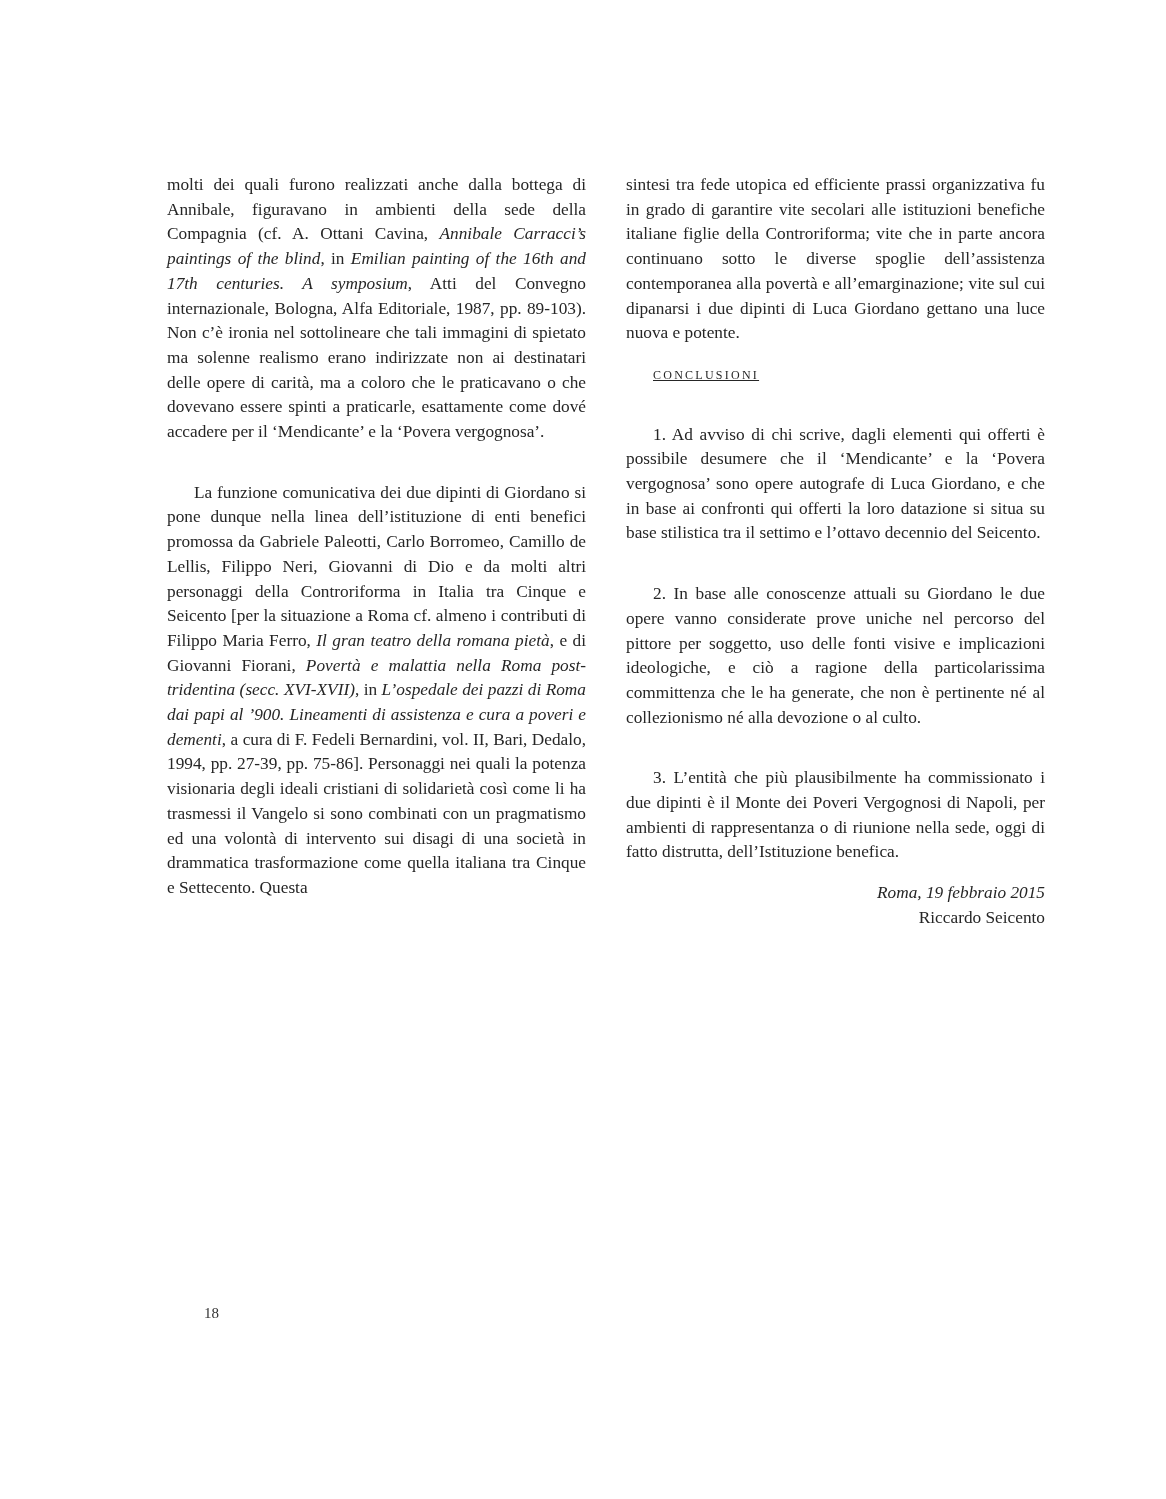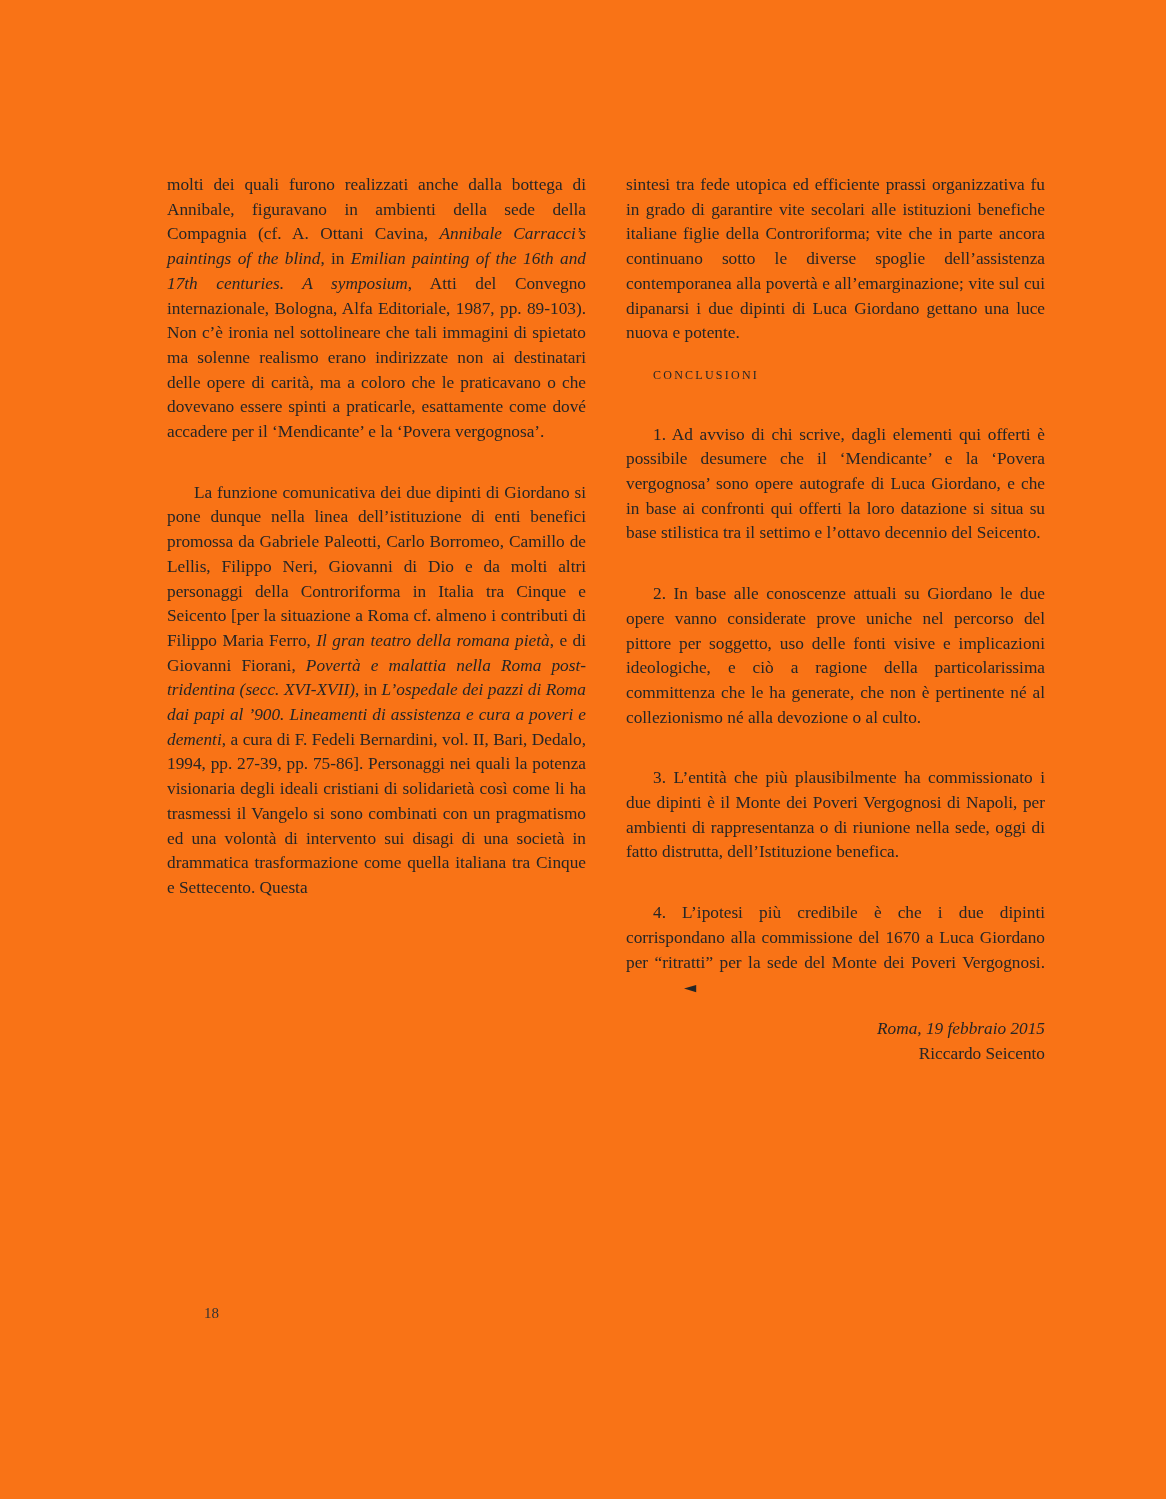--- a/index.html
+++ b/index.html
@@ -1,21 +1,21 @@
 <!DOCTYPE html>
 <html lang="it"><head>
 <meta charset="utf-8">
 <style>
   html, body { margin: 0; padding: 0; background: #e8e8e8; }
   .page {
     position: relative;
     width: 1166px;
     height: 1499px;
     margin: 0 auto;
-    background: #f97316;
+    background: #ffffff;
     font-family: "Liberation Serif", "DejaVu Serif", serif;
     color: #262626;
     overflow: hidden;
   }
   .columns {
     position: absolute;
     left: 167px;
     top: 173px;
     width: 878px;
     display: flex;
@@ -29,20 +29,21 @@
   .para {
     margin: 0;
     text-align: justify;
   }
   .para.indent { text-indent: 27px; margin-top: 36px; }
   .italic { font-style: italic; }
   .heading {
     font-variant: small-caps;
     letter-spacing: 0.13em;
     margin: 16px 0 0 27px;
+    text-decoration: underline;
   }
   .signature {
     margin-top: 16px;
     padding-left: 232px;
     text-align: right;
   }
   .endmark {
     display: inline-block;
     font-size: 12px;
     transform: scaleX(1.7);
@@ -66,21 +67,20 @@
     <div class="column" id="col-left">
         <p class="para"><span>molti dei quali furono realizzati anche dalla bottega di Annibale, figuravano in ambienti della sede della Compagnia (cf. A. Ottani Cavina, </span><span class="italic">Annibale Carracci’s paintings of the blind</span><span>, in </span><span class="italic">Emilian painting of the 16th and 17th centuries. A symposium</span><span>, Atti del Convegno internazionale, Bologna, Alfa Editoriale, 1987, pp. 89-103). Non c’è ironia nel sottolineare che tali immagini di spietato ma solenne realismo erano indirizzate non ai destinatari delle opere di carità, ma a coloro che le praticavano o che dovevano essere spinti a praticarle, esattamente come dové accadere per il ‘Mendicante’ e la ‘Povera vergognosa’.</span></p>
         <p class="para indent"><span>La funzione comunicativa dei due dipinti di Giordano si pone dunque nella linea dell’istituzione di enti benefici promossa da Gabriele Paleotti, Carlo Borromeo, Camillo de Lellis, Filippo Neri, Giovanni di Dio e da molti altri personaggi della Controriforma in Italia tra Cinque e Seicento [per la situazione a Roma cf. almeno i contributi di Filippo Maria Ferro, </span><span class="italic">Il gran teatro della romana pietà</span><span>, e di Giovanni Fiorani, </span><span class="italic">Povertà e malattia nella Roma post-tridentina (secc. XVI-XVII)</span><span>, in </span><span class="italic">L’ospedale dei pazzi di Roma dai papi al ’900. Lineamenti di assistenza e cura a poveri e dementi</span><span>, a cura di F. Fedeli Bernardini, vol. II, Bari, Dedalo, 1994, pp. 27-39, pp. 75-86]. Personaggi nei quali la potenza visionaria degli ideali cristiani di solidarietà così come li ha trasmessi il Vangelo si sono combinati con un pragmatismo ed una volontà di intervento sui disagi di una società in drammatica trasformazione come quella italiana tra Cinque e Settecento. Questa</span></p>
       </div>
     <div class="column" id="col-right">
         <p class="para"><span>sintesi tra fede utopica ed efficiente prassi organizzativa fu in grado di garantire vite secolari alle istituzioni benefiche italiane figlie della Controriforma; vite che in parte ancora continuano sotto le diverse spoglie dell’assistenza contemporanea alla povertà e all’emarginazione; vite sul cui dipanarsi i due dipinti di Luca Giordano gettano una luce nuova e potente.</span></p>
         <div class="heading">conclusioni</div>
         <p class="para indent"><span>1. Ad avviso di chi scrive, dagli elementi qui offerti è possibile desumere che il ‘Mendicante’ e la ‘Povera vergognosa’ sono opere autografe di Luca Giordano, e che in base ai confronti qui offerti la loro datazione si situa su base stilistica tra il settimo e l’ottavo decennio del Seicento.</span></p>
         <p class="para indent"><span>2. In base alle conoscenze attuali su Giordano le due opere vanno considerate prove uniche nel percorso del pittore per soggetto, uso delle fonti visive e implicazioni ideologiche, e ciò a ragione della particolarissima committenza che le ha generate, che non è pertinente né al collezionismo né alla devozione o al culto.</span></p>
         <p class="para indent"><span>3. L’entità che più plausibilmente ha commissionato i due dipinti è il Monte dei Poveri Vergognosi di Napoli, per ambienti di rappresentanza o di riunione nella sede, oggi di fatto distrutta, dell’Istituzione benefica.</span></p>
-        <p class="para indent"><span>4. L’ipotesi più credibile è che i due dipinti corrispondano alla commissione del 1670 a Luca Giordano per “ritratti” per la sede del Monte dei Poveri Vergognosi.</span><span class="endmark">◄</span></p>
         <div class="signature">
           <div class="italic">Roma, 19 febbraio 2015</div>
           <div>Riccardo Seicento</div>
         </div>
       </div>
   </div>
   <div class="page-number">18</div>
 </div>
 
 </body></html>

